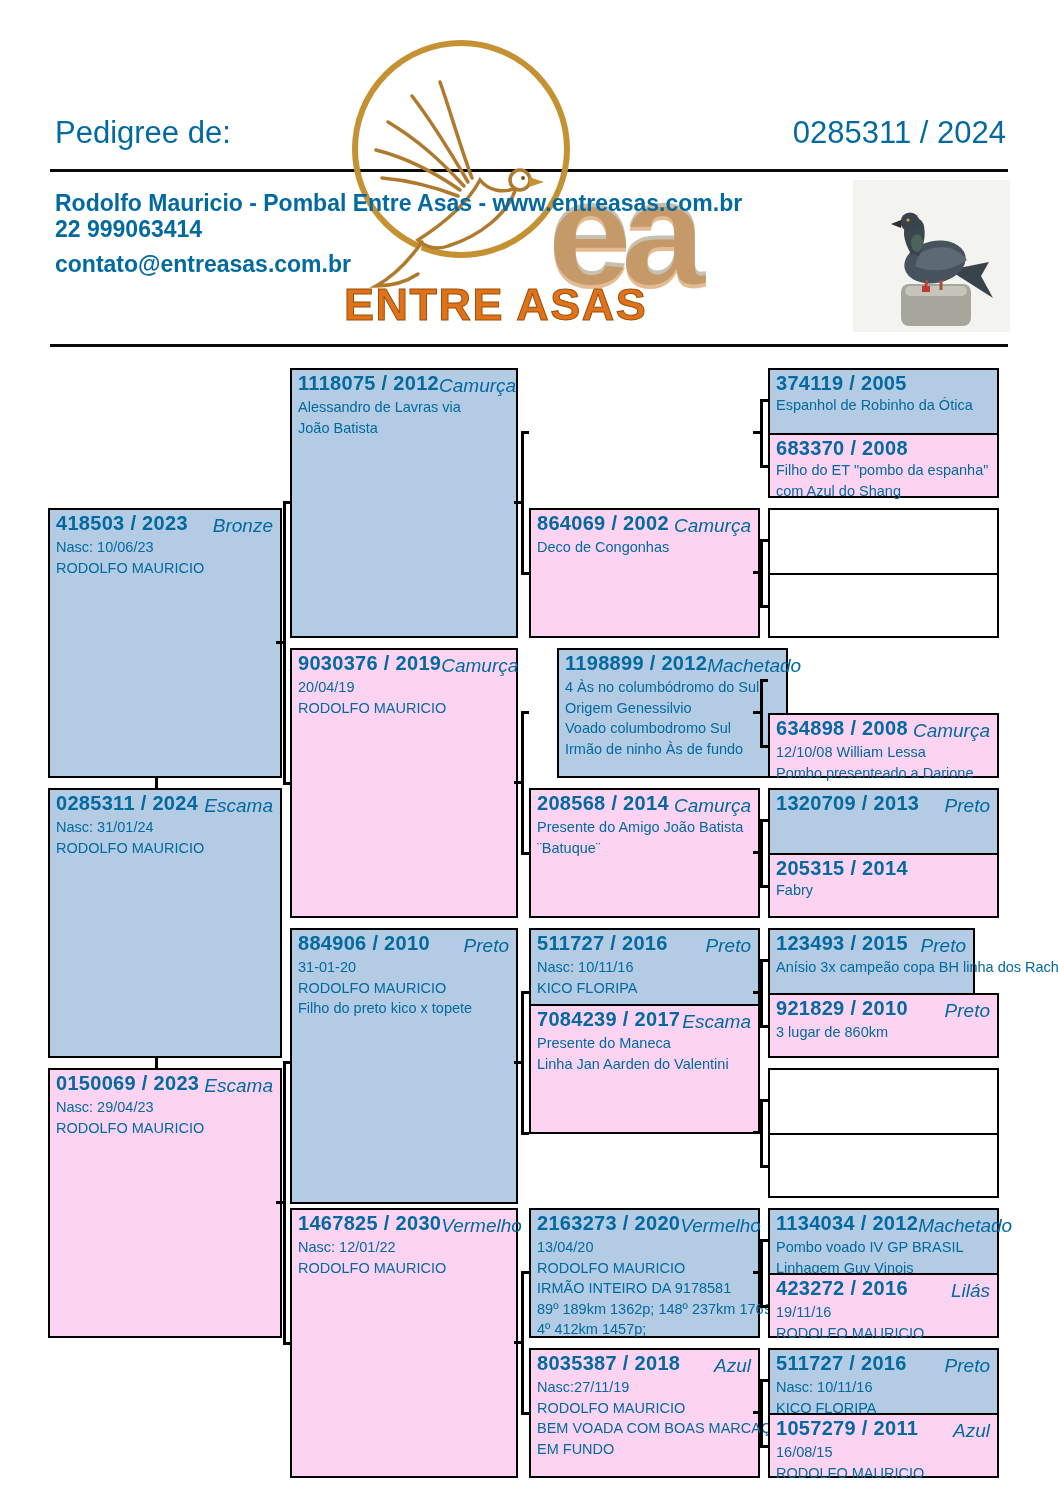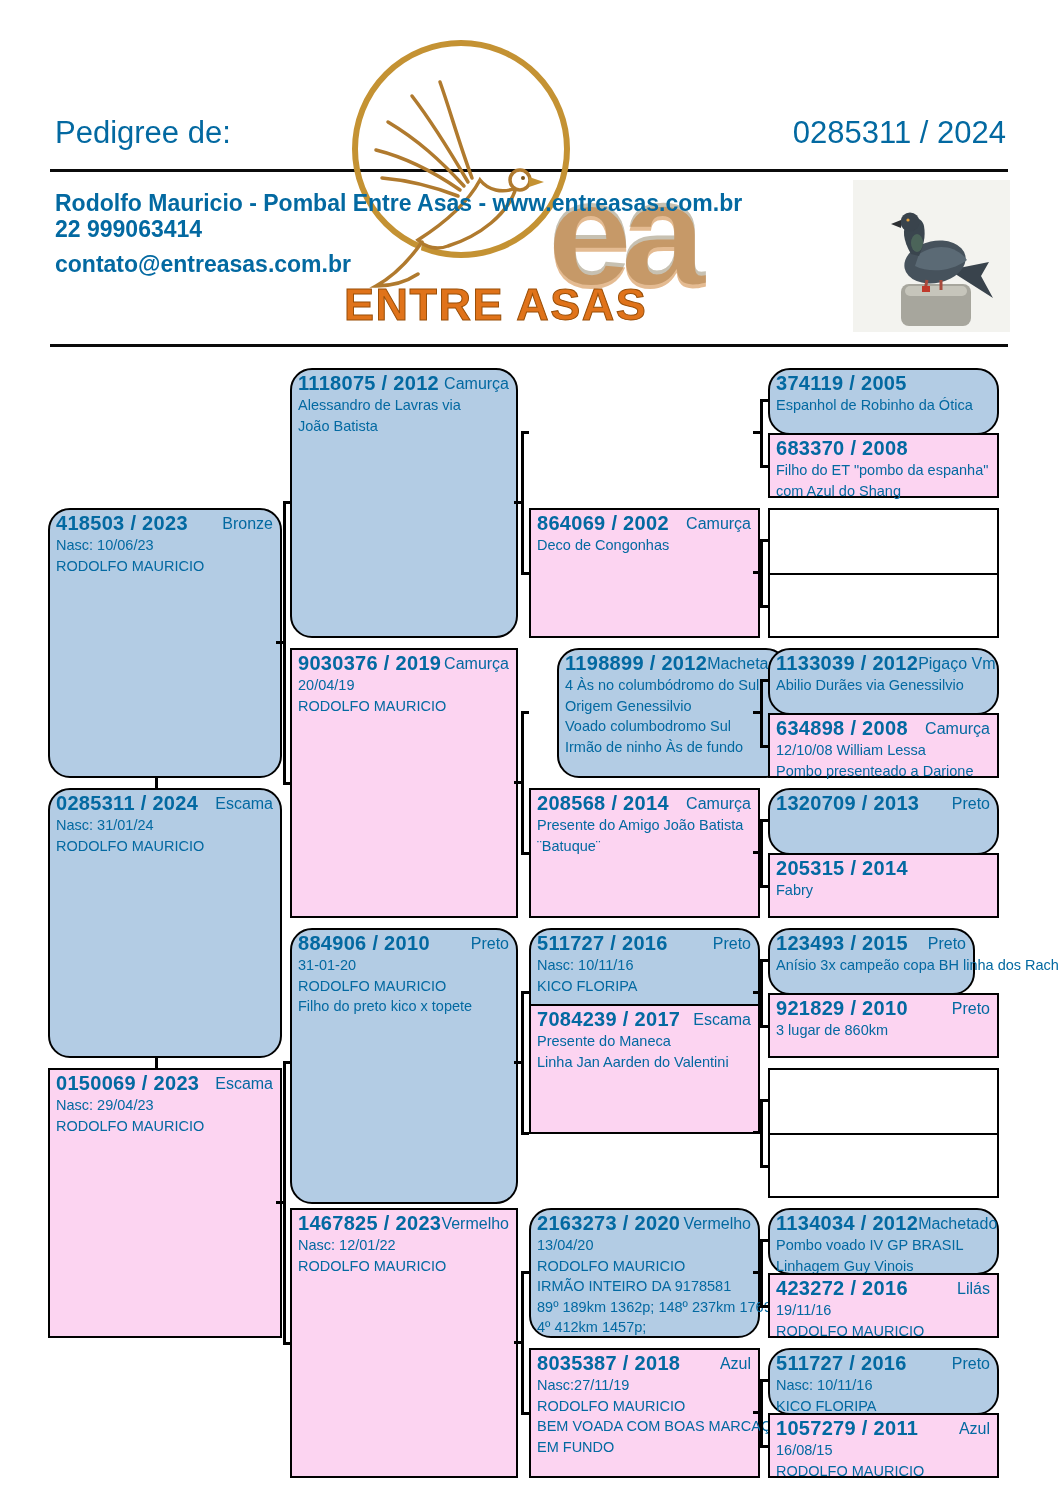--- a/index.html
+++ b/index.html
@@ -11,26 +11,26 @@
   .rule{position:absolute;left:50px;width:958px;height:3px;background:#0b0b0b;z-index:1;}
   .rule1{top:169px;}
   .rule2{top:344px;}
   .contact{position:absolute;left:55px;font-weight:bold;font-size:23px;z-index:3;white-space:nowrap;}
   .c1{top:190px;} .c2{top:216px;} .c3{top:235px;margin-top:16px;}
   .logo{position:absolute;left:330px;top:30px;width:380px;height:305px;z-index:2;}
   .photo{position:absolute;left:853px;top:180px;width:157px;height:152px;z-index:2;}
   .brand{fill:var(--accent,#e0731a);font-weight:bold;font-family:"Liberation Sans",sans-serif;}
   
   .box{position:absolute;border:2px solid #000;box-sizing:border-box;padding:2px 6px;overflow:visible;}
-  .male{background:var(--male,#b3cce4);border-radius:22px;}
+  .male{background:var(--male,#b3cce4);}
   .female{background:var(--female,#fcd4f1);}
   .empty{background:#fff;}
   .bh{display:flex;justify-content:space-between;white-space:nowrap;}
   .ring{font-weight:bold;font-size:20px;letter-spacing:.3px;}
-  .ctag{font-size:16px;padding-top:3px;padding-right:1px;}
+  .ctag{font-size:19px;padding-top:3px;padding-right:1px;font-style:italic;}
   .ln{font-size:14.5px;line-height:1.42;white-space:nowrap;}
   
   .brk{position:absolute;border:3px solid #000;border-right:none;background:transparent;box-sizing:border-box;}
   .stub{position:absolute;background:#000;height:3px;}
   .vstub{position:absolute;background:#000;width:3px;}
 </style>
 </head>
 <body>
 
 <div id="page">
@@ -133,21 +133,21 @@
       <span class="ring">884906 / 2010</span>
       <span class="ctag">Preto</span>
     </div>
     <div class="ln">31-01-20</div>
     <div class="ln">RODOLFO MAURICIO</div>
     <div class="ln">Filho do preto kico x topete</div>
   </div>
 
   <div class="box female" style="left:290px;top:1208px;width:228px;height:270px">
     <div class="bh">
-      <span class="ring">1467825 / 2023</span>
+      <span class="ring">1467825 / 2030</span>
       <span class="ctag">Vermelho</span>
     </div>
     <div class="ln">Nasc: 12/01/22</div>
     <div class="ln">RODOLFO MAURICIO</div>
   </div>
 
 
   <div class="box female" style="left:529px;top:508px;width:231px;height:130px">
     <div class="bh">
       <span class="ring">864069 / 2002</span>
@@ -229,27 +229,20 @@
       <span class="ring">683370 / 2008</span>
       <span class="ctag"></span>
     </div>
     <div class="ln">Filho do ET "pombo da espanha"</div>
     <div class="ln">com Azul do Shang</div>
   </div>
 
   <div class="box empty" style="left:768px;top:508px;width:231px;height:67px"></div>
   <div class="box empty" style="left:768px;top:573px;width:231px;height:65px"></div>
 
-  <div class="box male" style="left:768px;top:648px;width:231px;height:67px">
-    <div class="bh">
-      <span class="ring">1133039 / 2012</span>
-      <span class="ctag">Pigaço Vm</span>
-    </div>
-    <div class="ln">Abilio Durães via Genessilvio</div>
-  </div>
   <div class="box female" style="left:768px;top:713px;width:231px;height:65px">
     <div class="bh">
       <span class="ring">634898 / 2008</span>
       <span class="ctag">Camurça</span>
     </div>
     <div class="ln">12/10/08 William Lessa</div>
     <div class="ln">Pombo presenteado a Darione</div>
   </div>
 
   <div class="box male" style="left:768px;top:788px;width:231px;height:67px">

